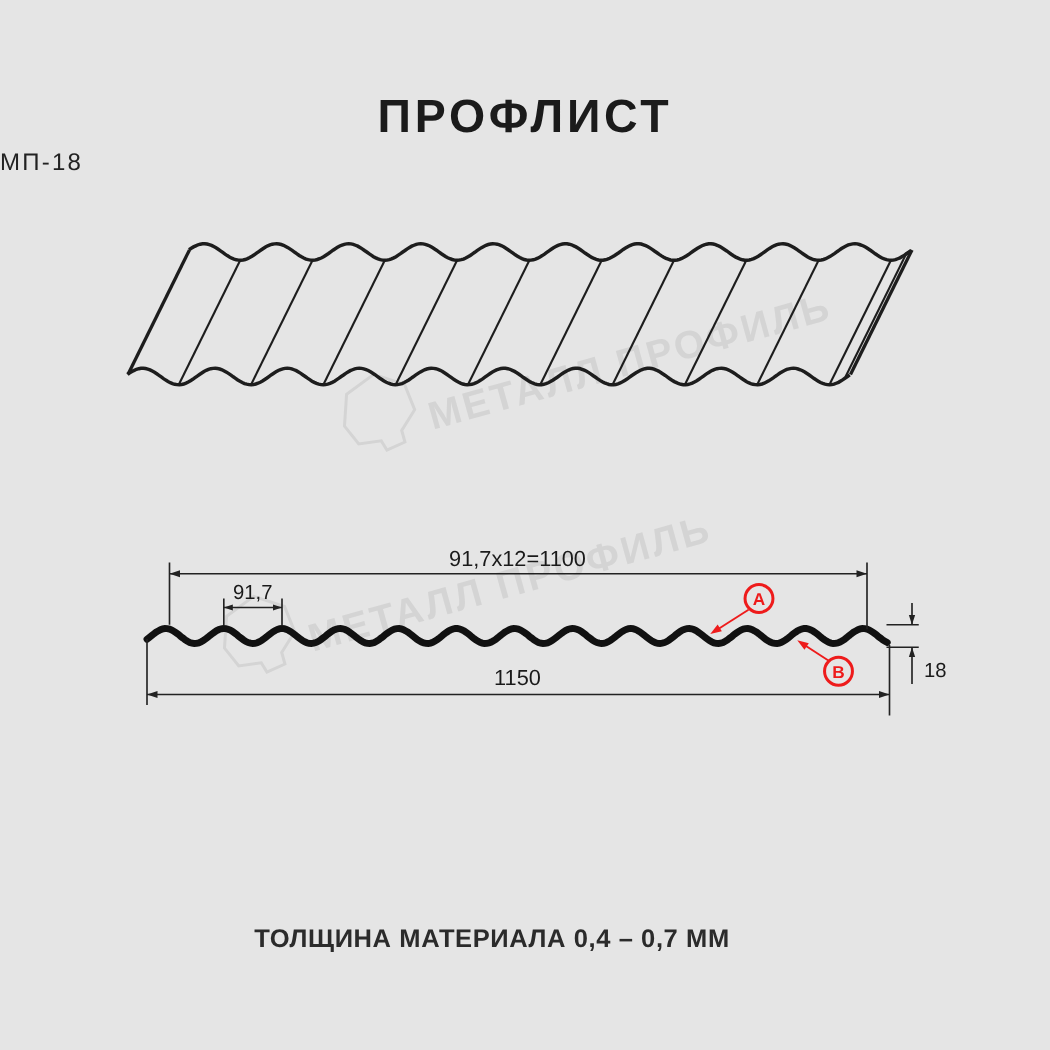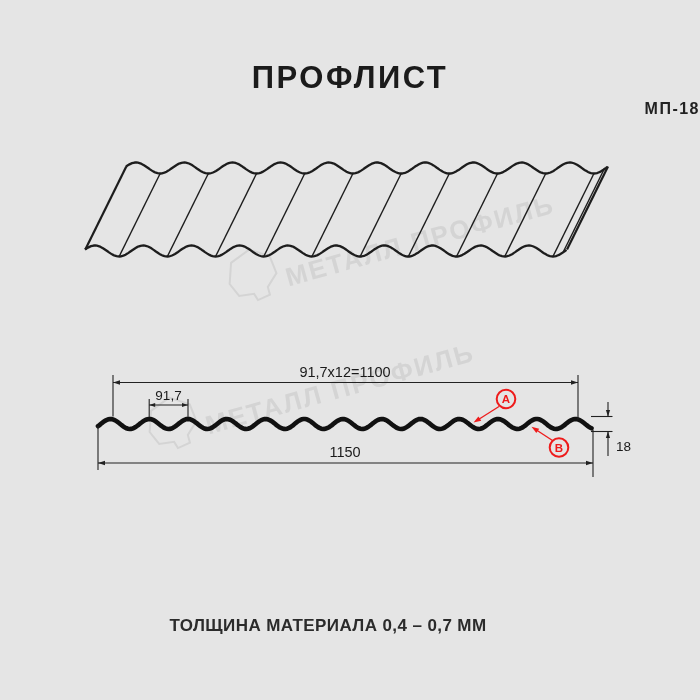--- a/index.html
+++ b/index.html
@@ -5,22 +5,22 @@
   html,body{margin:0;padding:0;background:#fff;}
   #stage{
     position:relative;width:700px;height:700px;background:#e5e5e5;
     font-family:"Liberation Sans",sans-serif;overflow:hidden;
   }
   .title{
     position:absolute;left:0;top:60px;width:700px;text-align:center;
     font-size:31px;font-weight:bold;letter-spacing:2.5px;color:#1b1b1b;
   }
   .subtitle{
-    position:absolute;left:0;top:100px;width:700px;text-align:right;
-    font-size:16px;font-weight:bold;letter-spacing:1.5px;color:#222;
+    position:absolute;left:0;top:100px;width:700px;text-align:left;
+    font-size:16px;font-weight:normal;letter-spacing:1.5px;color:#222;
   }
   .footer-note{
     position:absolute;left:0;top:616px;width:656px;text-align:center;
     font-size:17px;font-weight:bold;letter-spacing:0.4px;color:#2b2b2b;
   }
   svg{position:absolute;left:0;top:0;}
   .dim-line{stroke:#222;stroke-width:1.1;fill:none;}
   .dim-text{fill:#1a1a1a;font-family:"Liberation Sans",sans-serif;font-size:14.5px;}
   .dim-text-sm{fill:#1a1a1a;font-family:"Liberation Sans",sans-serif;font-size:13.5px;}
   .sheet-line{stroke:#1d1d1d;fill:none;}

